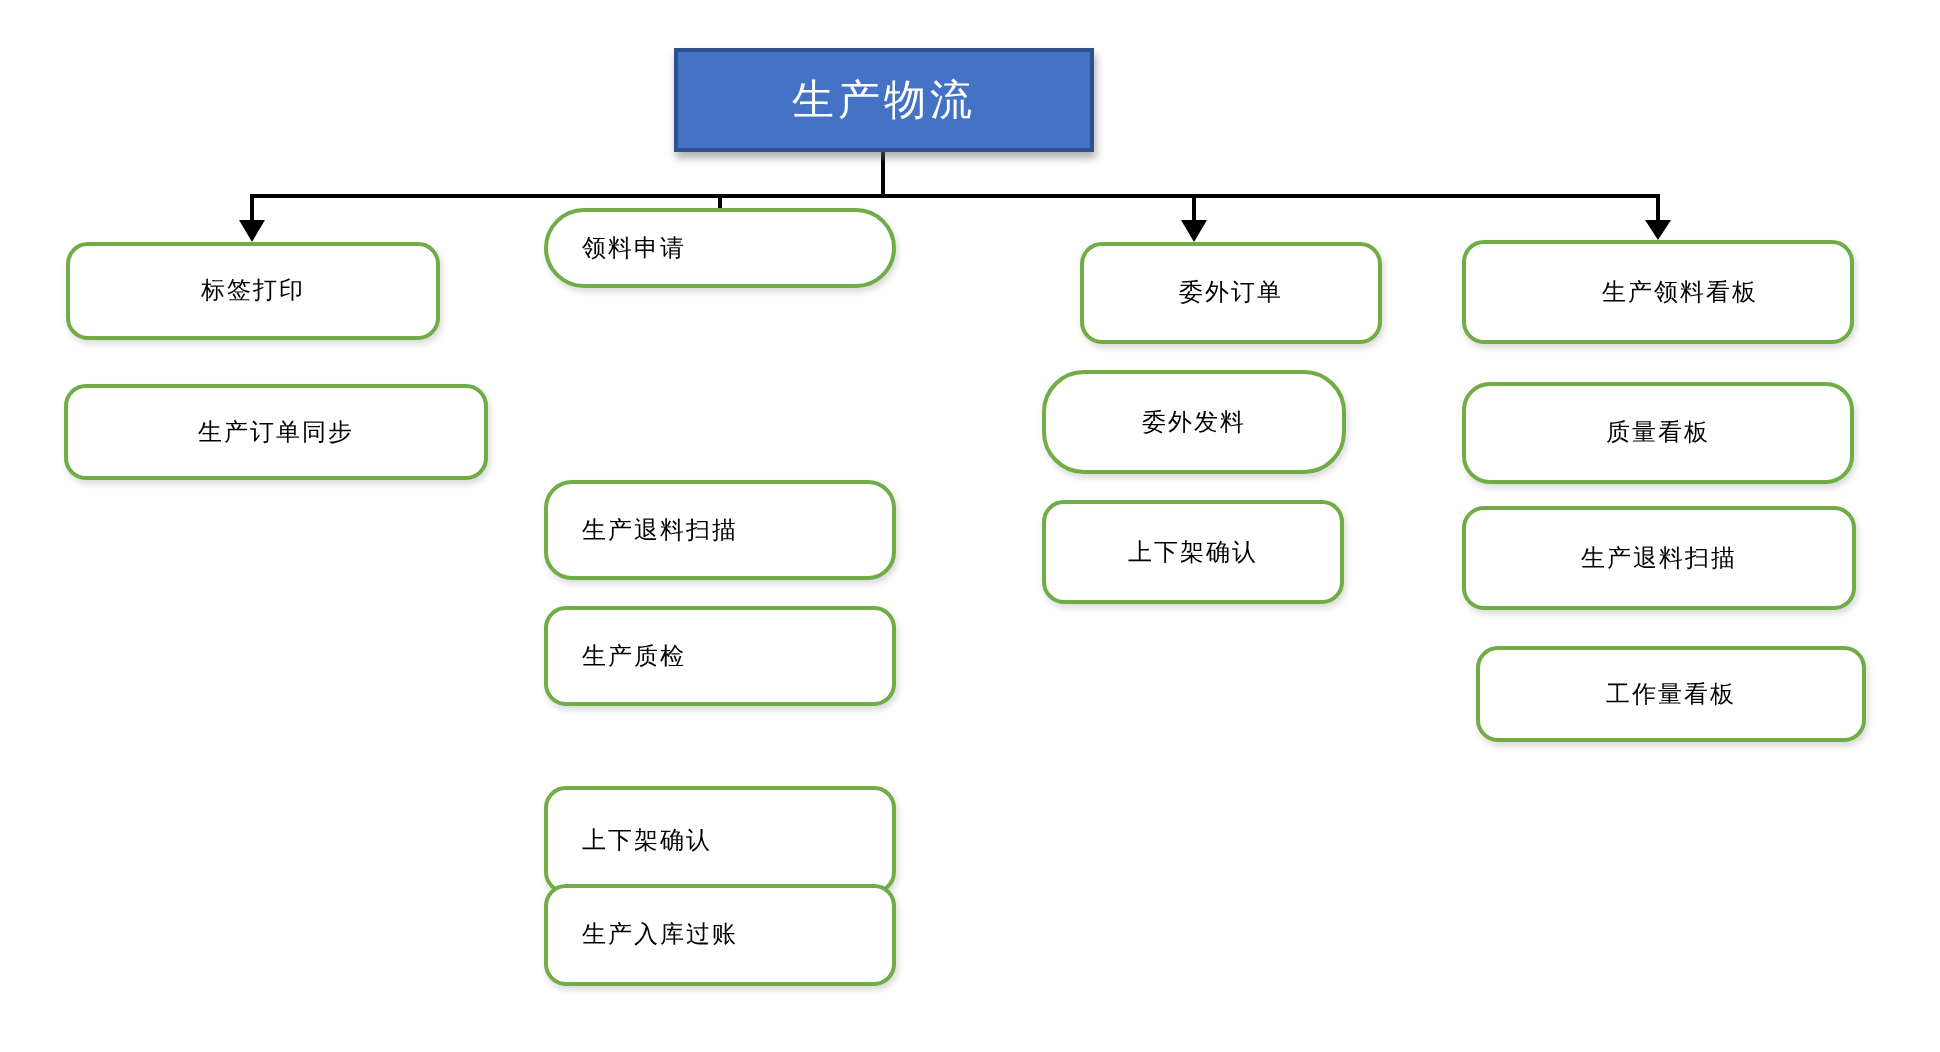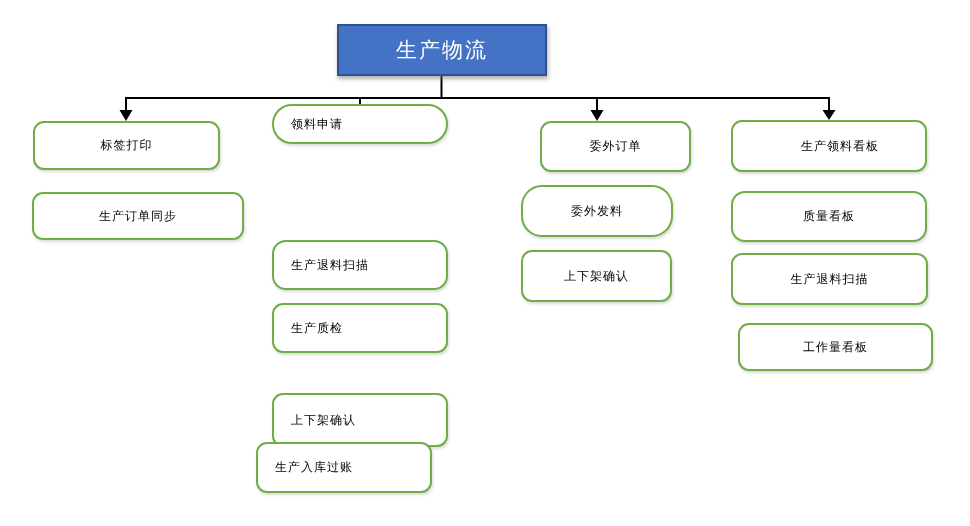--- a/index.html
+++ b/index.html
@@ -56,21 +56,21 @@
   }
   
   .c1b1{left:33px;top:121px;width:187px;height:49px;}
   .c1b2{left:32px;top:192px;width:212px;height:48px;}
   
   .c2b1{left:272px;top:104px;width:176px;height:40px;border-radius:21px;}
   .c2b2{left:272px;top:177px;width:176px;height:51px;}
   .c2b3{left:272px;top:240px;width:176px;height:50px;border-radius:14px;}
   .c2b4{left:272px;top:303px;width:176px;height:50px;}
   .c2b5{left:272px;top:393px;width:176px;height:54px;}
-  .c2b6{left:256px;top:442px;width:176px;height:51px;}
+  .c2b6{left:272px;top:442px;width:176px;height:51px;}
   
   .c3b1{left:540px;top:121px;width:151px;height:51px;}
   .c3b2{left:521px;top:185px;width:152px;height:52px;border-radius:21px;}
   .c3b3{left:521px;top:250px;width:151px;height:52px;}
   
   .c4b1{left:731px;top:120px;width:196px;height:52px;padding-left:22px;}
   .c4b2{left:731px;top:191px;width:196px;height:51px;border-radius:14px;}
   .c4b3{left:731px;top:253px;width:197px;height:52px;}
   .c4b4{left:738px;top:323px;width:195px;height:48px;}
 </style>

